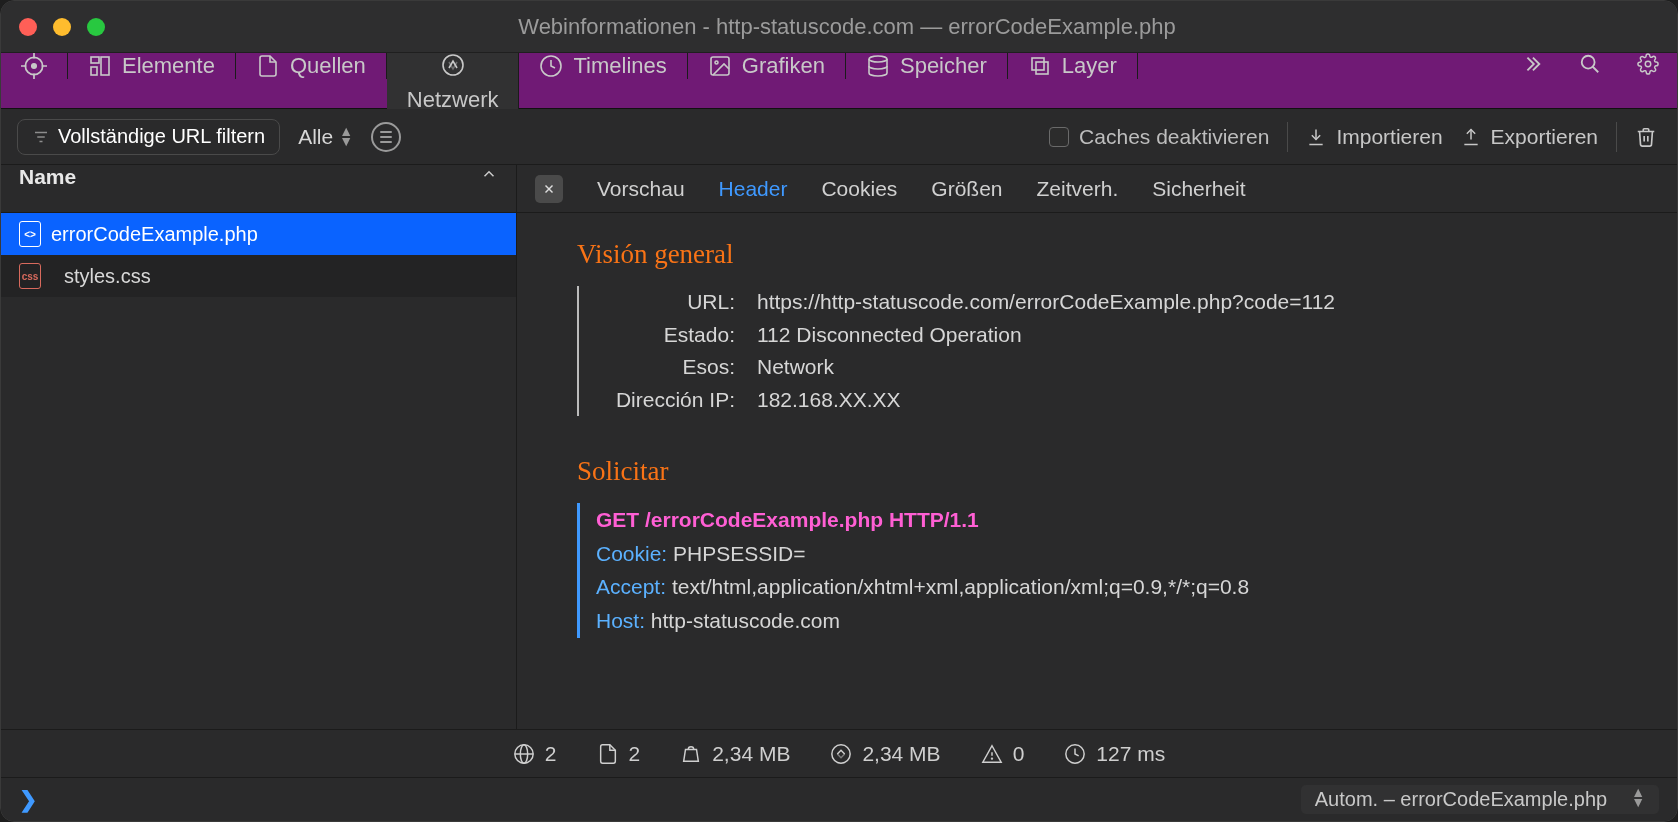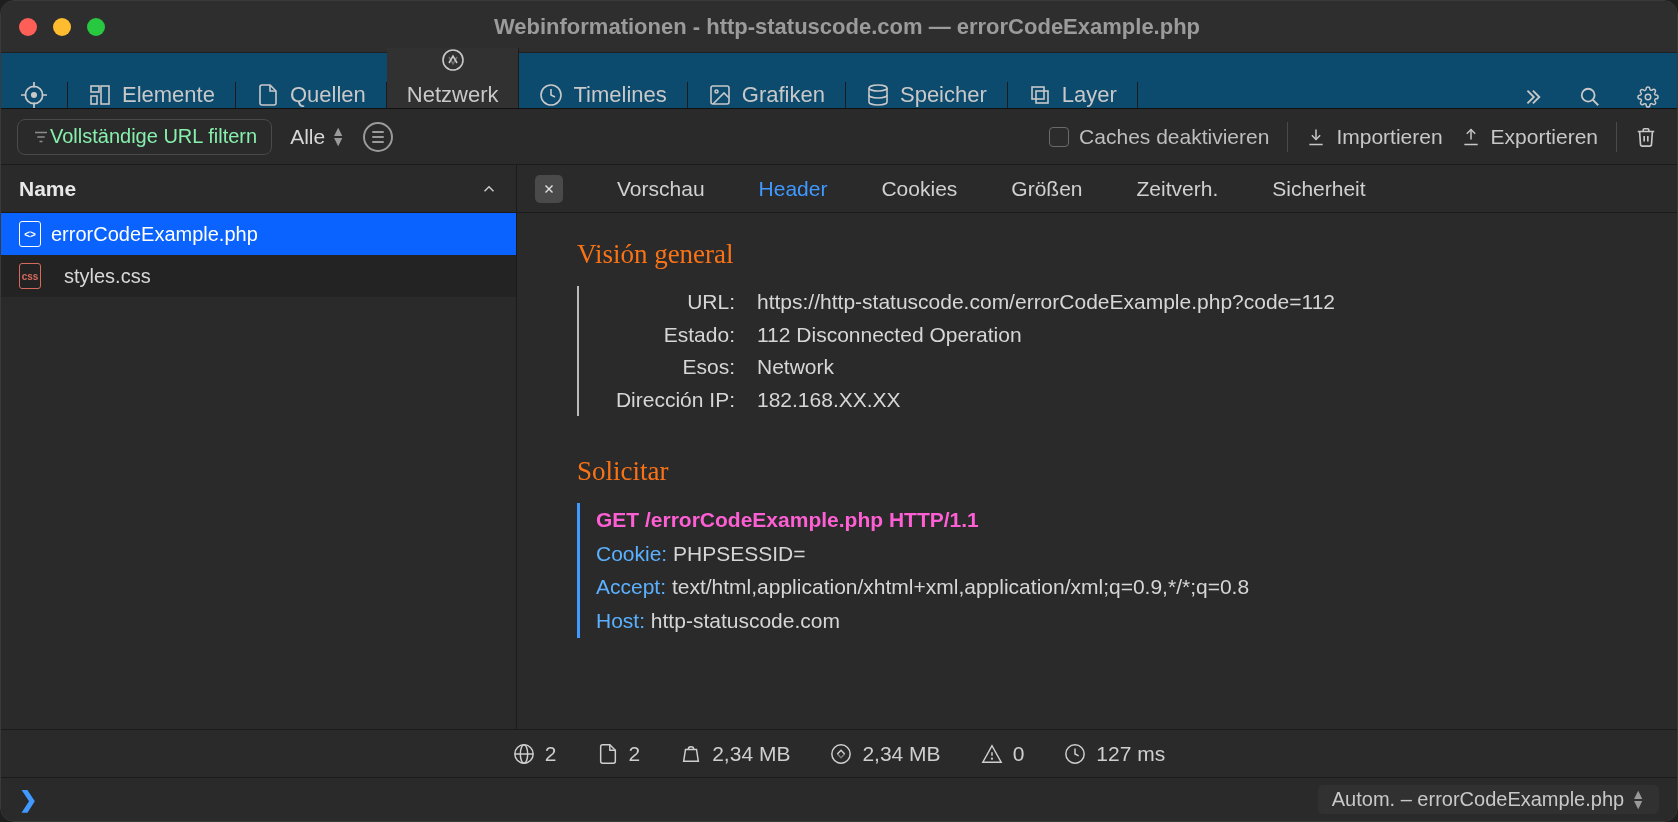--- a/index.html
+++ b/index.html
@@ -29,27 +29,27 @@
   align-items: center;
   padding: 0 18px;
   background: #2e2e2f;
   border-bottom: 1px solid #1f1f1f;
 }
 .traffic-lights { display: flex; gap: 16px; }
 .tl { width: 18px; height: 18px; border-radius: 50%; }
 .tl.red { background: #ff5f57; }
 .tl.yellow { background: #febc2e; }
 .tl.green { background: #28c840; }
-.title { flex: 1; text-align: center; color: #9b9b9b; font-size: 22px; font-weight: 700; padding-right: 70px; }
+.title { flex: 1; text-align: center; color: #9b9b9b; font-size: 22px; font-weight: 400; padding-right: 70px; }
 
 .tabsbar {
   height: 56px;
   display: flex;
-  align-items: flex-end;
-  background: #0c4a6e;
+  align-items: flex-start;
+  background: #701a75;
   border-bottom: 1px solid #111;
 }
 .tabsbar .icon-btn,
 .tabsbar .tab {
   display: flex;
   align-items: center;
   gap: 10px;
   padding: 0 20px;
   border-right: 1px solid #1b1b1b;
   color: #c8c8c8;
@@ -72,24 +72,25 @@
   display: flex;
   align-items: center;
   background: #2a2a2b;
   border-bottom: 1px solid #1b1b1b;
   padding: 0 16px;
   gap: 18px;
 }
 .filter-pill {
   display: flex;
   align-items: center;
+  gap: 8px;
   border: 1px solid #4a4a4a;
   border-radius: 8px;
   padding: 4px 14px;
-  color: #86efac;
+  color: #ffffff;
   font-size: 20px;
   height: 36px;
 }
 .filter-dropdown {
   display: flex;
   align-items: center;
   gap: 6px;
   color: #d6d6d6;
   font-size: 21px;
   cursor: pointer;
@@ -116,21 +117,20 @@
 .sidebar {
   width: 516px;
   background: #2a2a2b;
   border-right: 1px solid #1b1b1b;
   display: flex;
   flex-direction: column;
 }
 .sb-header {
   height: 48px;
   display: flex;
-  align-items: center;
   justify-content: space-between;
   padding: 0 18px;
   color: #e8e8e8;
   font-size: 21px;
   font-weight: 600;
   border-bottom: 1px solid #1b1b1b;
 }
 .sb-list { flex: 1; overflow: auto; }
 .sb-row {
   height: 42px;
@@ -151,21 +151,21 @@
   color: #6aa7ff;
 }
 .file-ico.css { color: #d86a5d; }
 .sb-row.selected .file-ico { color: #fff; }
 
 .detail { flex: 1; display: flex; flex-direction: column; }
 .detail-tabs {
   height: 48px;
   display: flex;
   align-items: center;
-  gap: 54px;
+  gap: 34px;
   padding: 0 18px;
   border-bottom: 1px solid #1b1b1b;
 }
 .close-box {
   width: 28px; height: 28px; background: #4a4a4a; color: #ddd;
   display: flex; align-items: center; justify-content: center;
   border-radius: 5px; cursor: pointer; font-size: 18px;
 }
 .dtab { color: #d0d0d0; font-size: 21px; cursor: pointer; }
 .dtab.active { color: #3f99ff; }
@@ -210,21 +210,21 @@
   background: #2a2a2b;
   border-top: 1px solid #1b1b1b;
 }
 .prompt { color: #3f99ff; font-size: 22px; font-weight: 700; }
 .console-spacer { flex: 1; }
 .console-right {
   color: #c8c8c8; font-size: 20px;
   background: #313132;
   padding: 3px 14px;
   border-radius: 5px;
-  display: flex; align-items: center; gap: 7px;
+  display: flex; align-items: flex-start; gap: 24px;
   cursor: pointer;
 }
 .chev-updown { font-size: 14px; color: #9a9a9a; line-height: 0.7; display:flex; flex-direction:column; }
 </style>
 </head>
 <body>
 
 <div class="window">
 
   <div class="titlebar">

